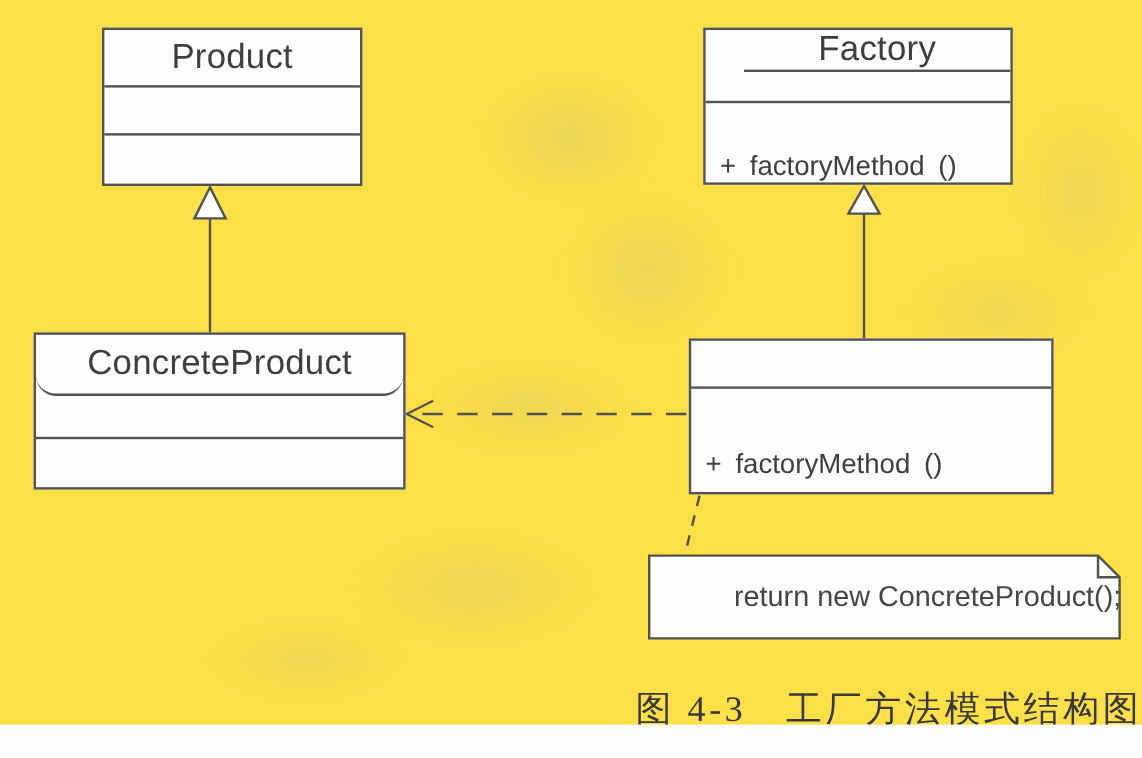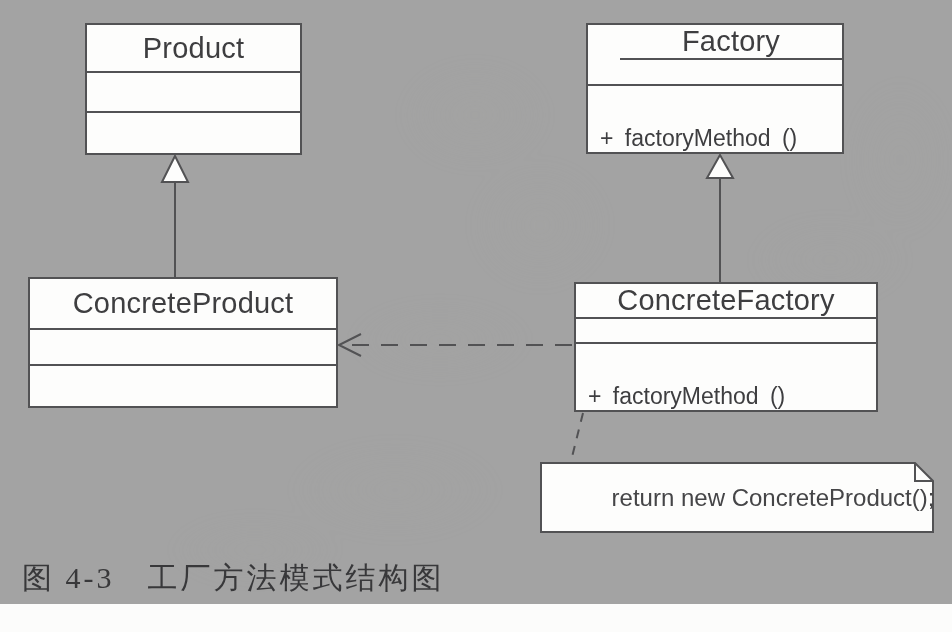--- a/index.html
+++ b/index.html
@@ -4,21 +4,21 @@
 <style>
   html, body {
     margin: 0;
     padding: 0;
     background: #fcfcfb;
   }
   .canvas {
     position: relative;
     width: 952px;
     height: 604px;
-    background: #a3a3a3;
+    background: #fde047;
     overflow: hidden;
     font-family: "Liberation Sans", sans-serif;
     color: #3e3e40;
   }
   
   .scan-noise {
     position: absolute;
     inset: 0;
     pointer-events: none;
     filter: blur(7px);
@@ -81,27 +81,26 @@
     align-items: center;
     justify-content: center;
     font-size: 24px;
     color: #454547;
     padding-left: 36px;
   }
   .figure-caption {
     position: absolute;
     left: 0;
     right: 0;
-    top: 558px;
-    text-align: left;
+    top: 571px;
+    text-align: right;
     font-family: "Liberation Serif", serif;
     font-size: 30px;
     letter-spacing: 3px;
     color: #38383a;
-    padding-left: 22px;
   }
 </style>
 </head>
 <body>
 
 <div class="canvas">
 
   <div class="scan-noise"></div>
 
   <svg class="arrow-layer" width="952" height="632" viewBox="0 0 952 632" stroke="#525254" stroke-width="2" fill="none">
@@ -137,27 +136,26 @@
     <div class="uml-ops"></div>
   </div>
 
   <div class="uml-class" style="left:586px; top:23px; width:258px; height:131px;">
     <div class="uml-title" style="height:44px;margin-left:32px;">Factory</div>
     <div class="uml-attrs" style="height:43px;"></div>
     <div class="uml-ops">+ factoryMethod ()</div>
   </div>
 
   <div class="uml-class" style="left:28px; top:277px; width:310px; height:131px;">
-    <div class="uml-title" style="height:51px;">ConcreteProduct</div>
+    <div class="uml-title" style="height:51px;border-radius:17px;">ConcreteProduct</div>
     <div class="uml-attrs" style="height:36px;"></div>
     <div class="uml-ops"></div>
   </div>
 
   <div class="uml-class" style="left:574px; top:282px; width:304px; height:130px;">
-    <div class="uml-title" style="height:46px;">ConcreteFactory</div>
     <div class="uml-attrs" style="height:40px;"></div>
     <div class="uml-ops">+ factoryMethod ()</div>
   </div>
 
   <div class="uml-note-text">return new ConcreteProduct();</div>
 
   <div class="figure-caption">图 4-3　工厂方法模式结构图</div>
 
 </div>
 

